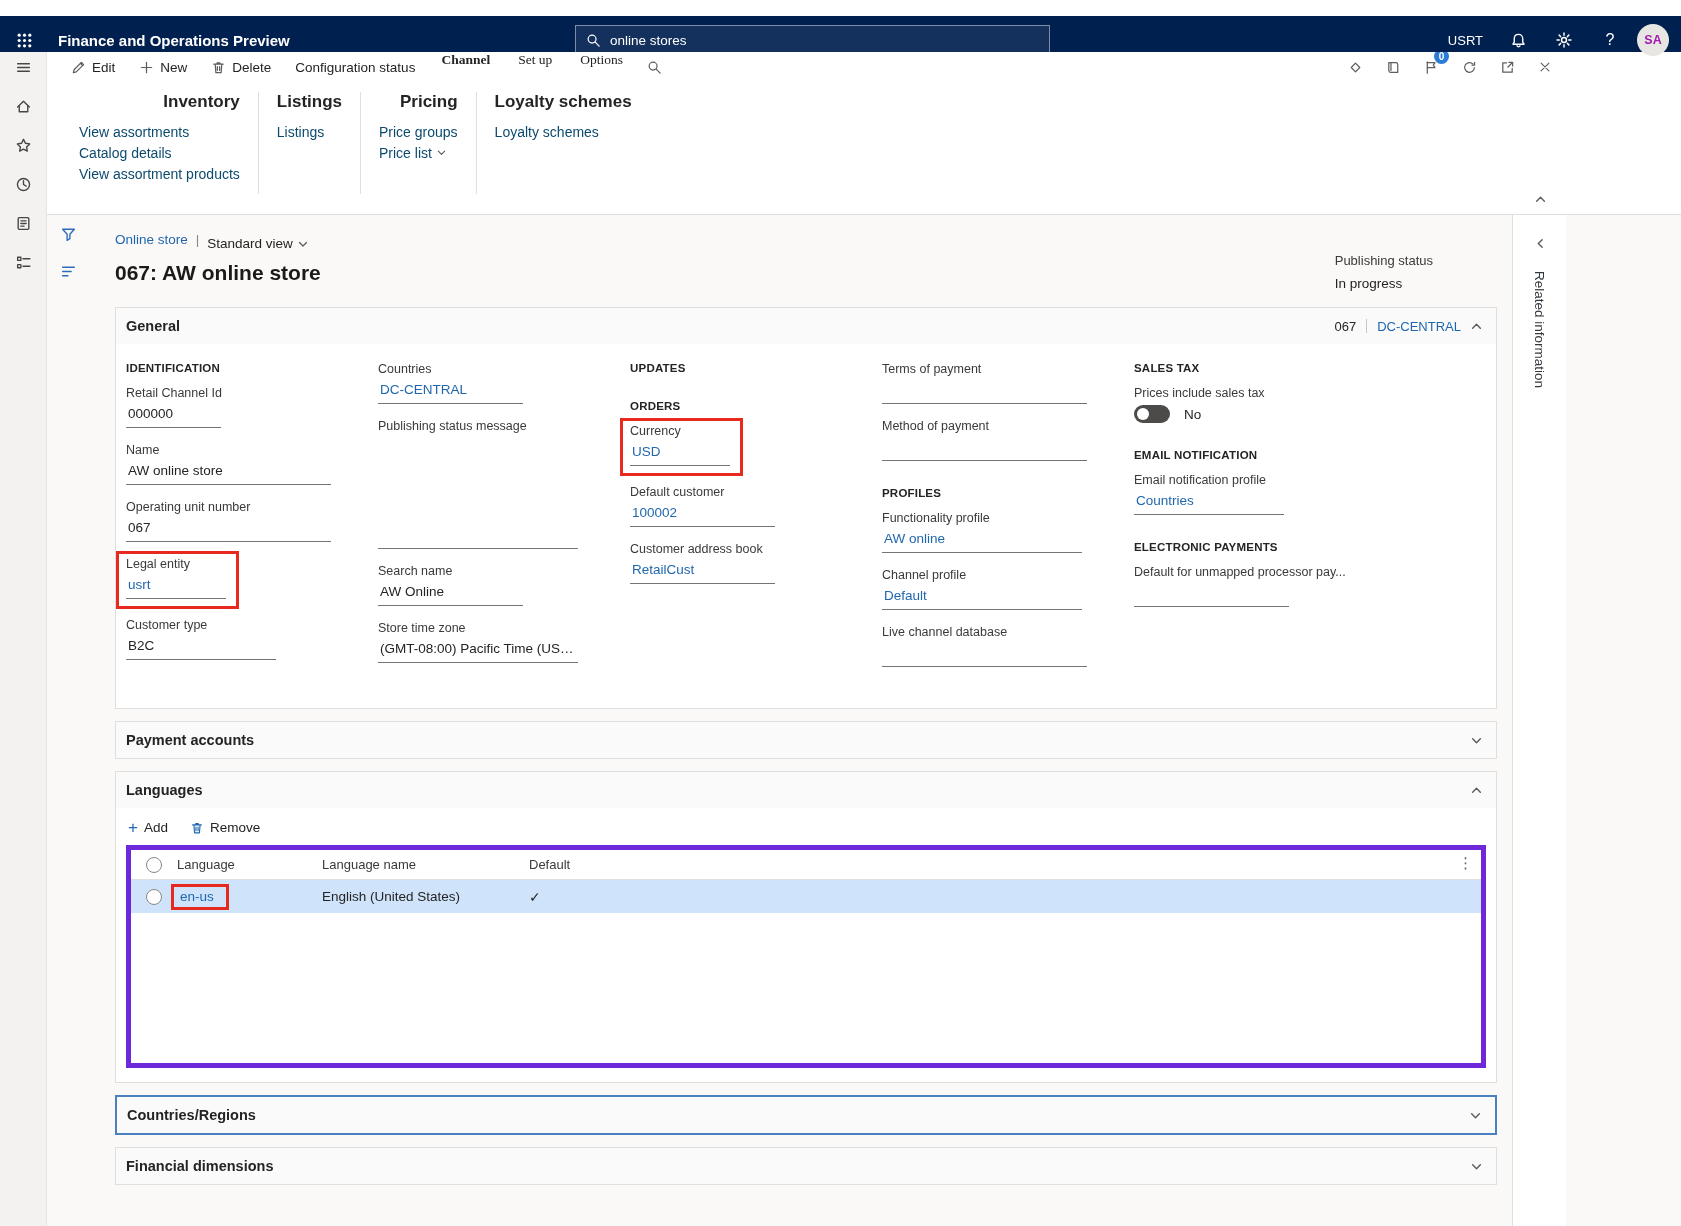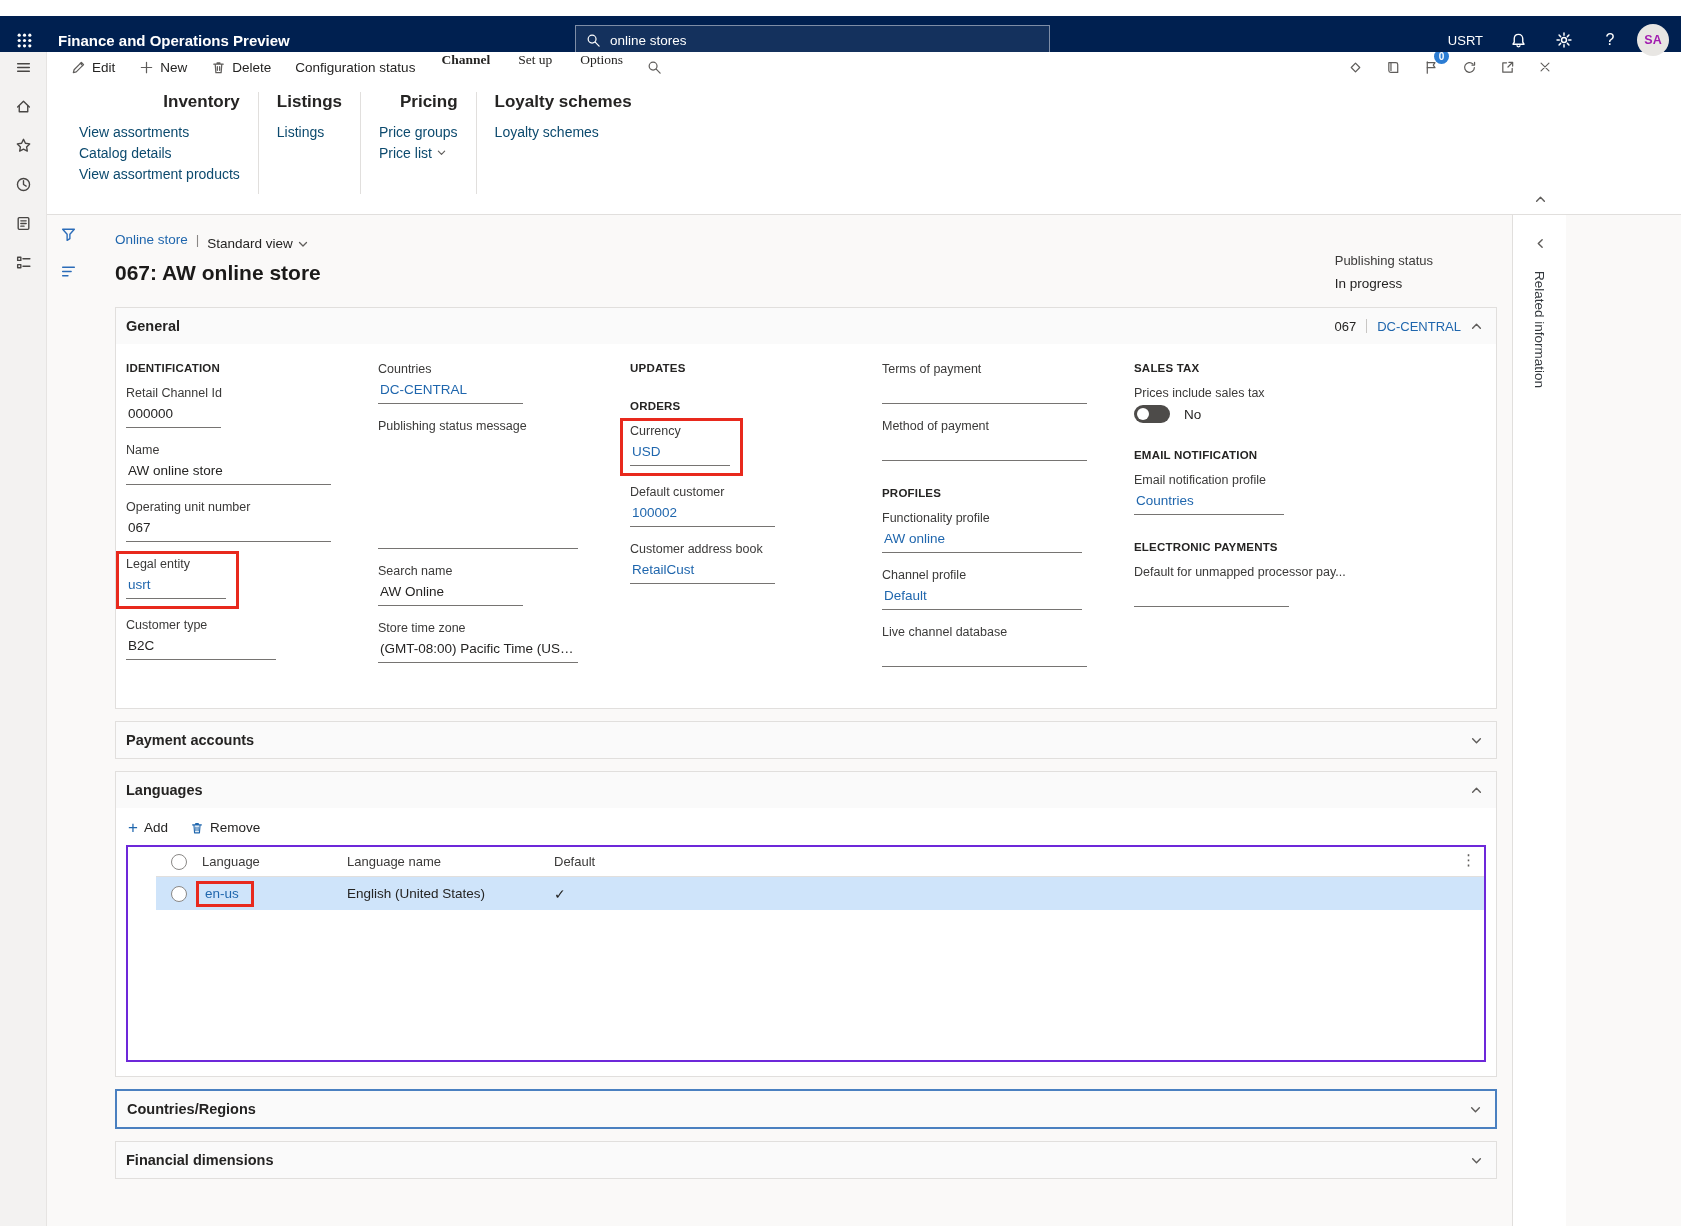--- a/index.html
+++ b/index.html
@@ -84,21 +84,21 @@
   .toggle-row { display:flex; align-items:center; gap:14px; margin-top:3px; }
   .toggle { width:36px; height:18px; border-radius:10px; background:#4d4b49; position:relative; cursor:pointer; flex:0 0 36px; }
   .toggle .knob { position:absolute; left:3px; top:3px; width:12px; height:12px; border-radius:50%; background:#fff; }
 
   
   .lang-body { padding:10px 10px 14px 10px; }
   .lang-toolbar { display:flex; align-items:center; gap:22px; padding:2px 0 10px 2px; }
   .tb-btn { display:flex; align-items:center; gap:6px; cursor:pointer; color:#252423; font-size:13.5px; }
   .tb-btn .tic { color:#1f66ad; }
   .plus-glyph { color:#1f66ad; font-size:17px; line-height:14px; font-weight:400; }
-  .lang-table { border:2px solid #6d28d9; background:#fff;padding-left:28px; }
+  .lang-table { border:5px solid #6d28d9; background:#fff; }
   .lt-head { display:flex; align-items:center; height:30px; border-bottom:1px solid #e1dfdd; font-size:13px; color:#3b3a39; position:relative; }
   .lt-row { display:flex; align-items:center; height:33px; font-size:13.5px; }
   .lt-row.selected { background:#cfe4fa; }
   .lt-sel { width:46px; display:flex; align-items:center; justify-content:center; flex:0 0 46px; }
   .radio { width:16px; height:16px; border:1px solid #8a8886; border-radius:50%; background:#fff; cursor:pointer; }
   .col-lang { width:145px; flex:0 0 145px; }
   .col-name { width:207px; flex:0 0 207px; }
   .col-def { flex:1; }
   .lt-more { position:absolute; right:8px; top:4px; color:#5f5d5b; font-size:15px; cursor:pointer; }
   .check { color:#252423; font-size:14px; }

